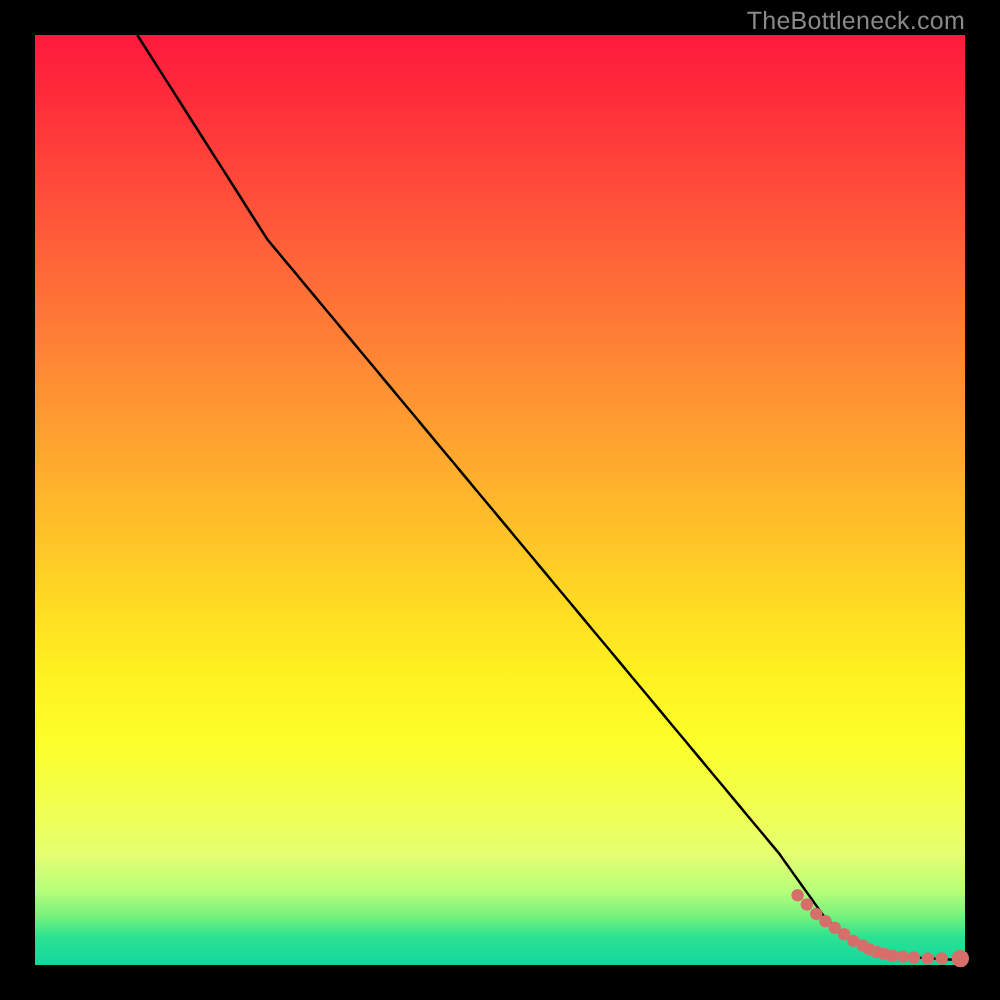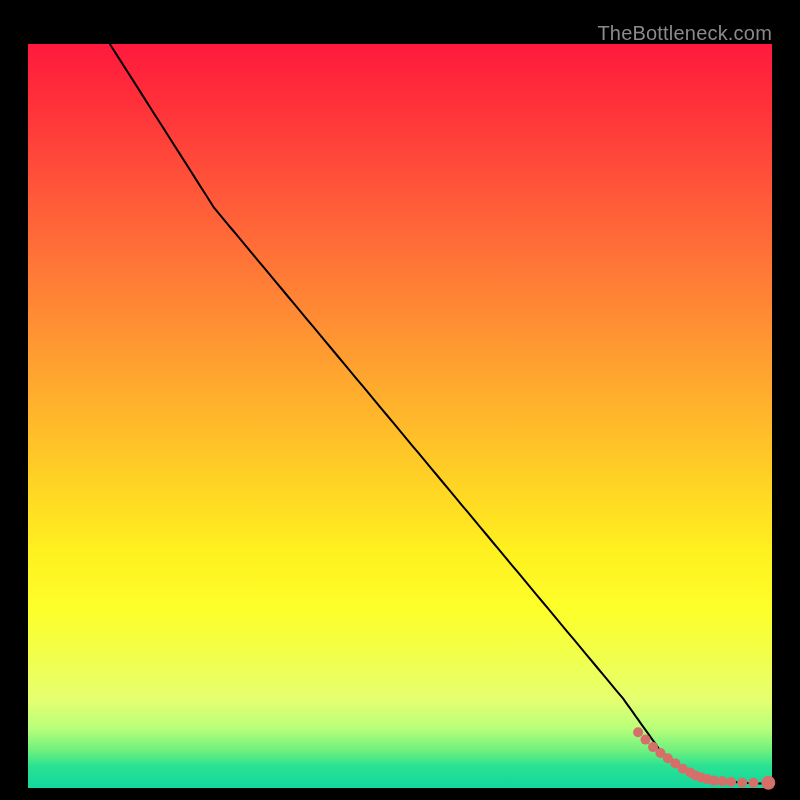--- a/index.html
+++ b/index.html
@@ -8,21 +8,20 @@
     width: 800px;
     height: 800px;
     background: #000;
     font-family: Arial, Helvetica, sans-serif;
     overflow: hidden;
   }
   .stage {
     position: relative;
     width: 800px;
     height: 772px;
-    margin-top: 16px;
   }
   .plot-area {
     position: absolute;
     left: 28px;
     top: 28px;
     width: 744px;
     height: 744px;
     
     background: linear-gradient(
       to bottom,

